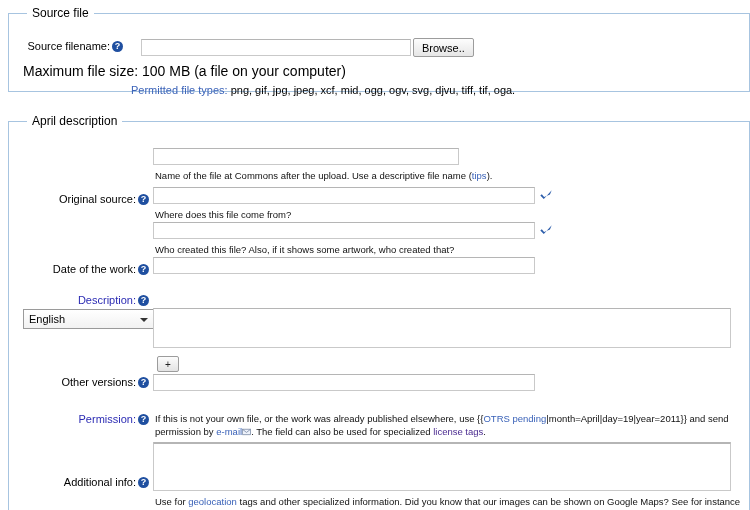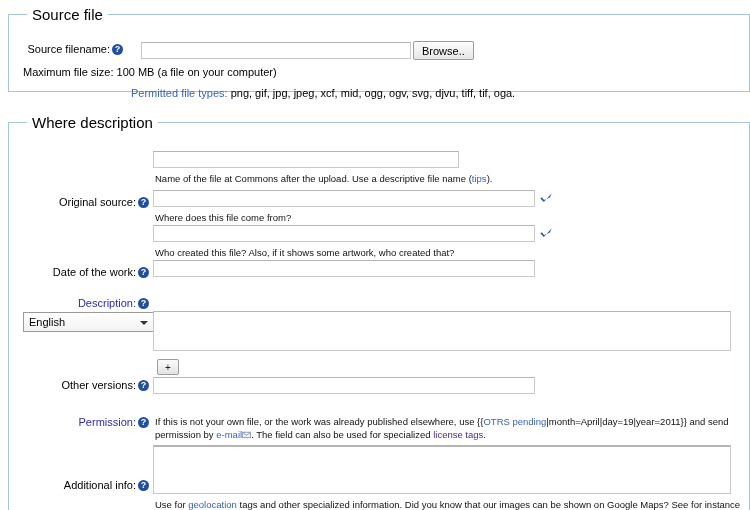--- a/index.html
+++ b/index.html
@@ -19,21 +19,21 @@
   fieldset.box {
     position: absolute;
     margin: 0;
     padding: 0;
     border: 1px solid #a7c4e0;
     background: #ffffff;
   }
   fieldset.box > legend {
     margin-left: 18px;
     padding: 0 5px;
-    font-size: 15px;
+    font-size: 12px;
     color: #000;
     font-family: "Liberation Sans", sans-serif;
   }
 
   
   #source-file-box { left: 8px; top: 6px; width: 742px; height: 86px; }
 
   .fieldlabel {
     position: absolute;
     text-align: right;
@@ -119,21 +119,21 @@
     position: absolute;
     font-size: 9.5px;
     color: #111;
     line-height: 13px;
   }
   .hint a, a.lnk { color: #3a62b8; text-decoration: none; }
   a.lnk-purple { color: #4a2a8f; text-decoration: none; }
 
   .maxsize {
     position: absolute;
-    font-size: 11px;
+    font-size: 14px;
     color: #000;
   }
   .permitted {
     position: absolute;
     font-size: 11px;
     color: #3a62b8;
   }
   .permitted .pt { color: #3a62b8; }
 
   
@@ -189,21 +189,21 @@
 
     <div class="maxsize" style="left:14px; top:43px;">Maximum file size: 100 MB (a file on your computer)</div>
 
     <div class="permitted" style="left:110px; top:64px;padding-left:12px;">
       <span class="pt">Permitted file types:</span>
       <span style="color:#000;">png, gif, jpg, jpeg, xcf, mid, ogg, ogv, svg, djvu, tiff, tif, oga.</span>
     </div>
   </fieldset>
 
   <fieldset class="box" id="file-desc-box">
-    <legend>Where description</legend>
+    <legend>April description</legend>
 
     <input class="txt" type="text" style="left: 144px; top: 20px; width: 306px;" value="">
     <div class="hint" style="left:146px; top:41px; width:520px;">
       <span>Name of the file at Commons after the upload. Use a descriptive file name (</span><a class="lnk" href="#">tips</a><span>).</span>
     </div>
 
     <span class="fieldlabel" style="left:0px; top:65px; width:140px;">
       <span>Original source:</span><span class="help-icon"></span>
     </span>
     <input class="txt" type="text" style="left: 144px; top: 59px; width: 382px;" value="">

